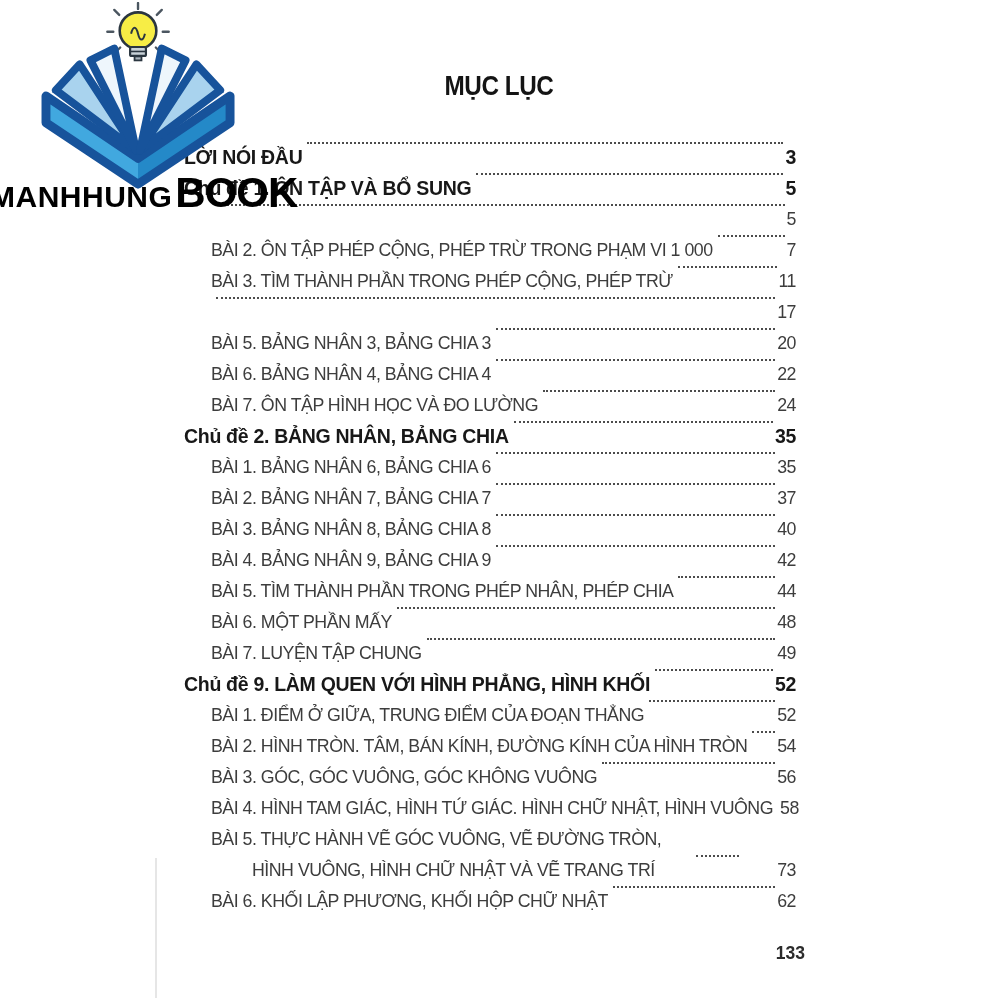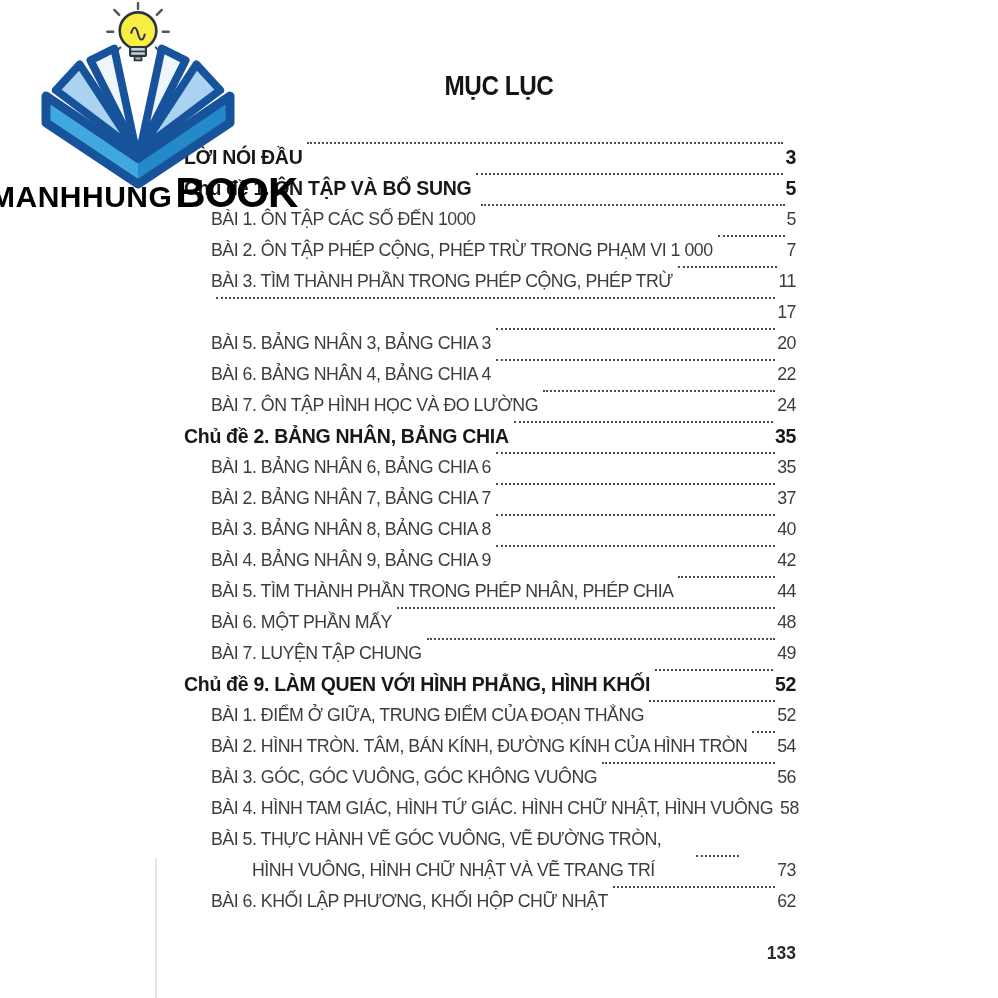--- a/index.html
+++ b/index.html
@@ -21,21 +21,21 @@
   .row .label { flex:0 0 auto; }
   .row .dots  { flex:1 1 0; min-width:0; border-bottom:2.5px dotted #4c4c4c; margin:0 2px 0 5px; }
   .row .pageno{ flex:0 0 auto; }
   .row.chapter   { font-weight:bold; font-size:19.5px; color:#181818; letter-spacing:-0.3px; }
   .row.item      { font-size:17.8px; color:#3d3d3d; padding-left:27px; letter-spacing:-0.5px; }
   .row.item-cont { font-size:17.8px; color:#3d3d3d; padding-left:68px; letter-spacing:-0.5px;gap:36px; }
 
   
   .pagefoot {
     position:absolute; top:943px; left:0; width:796px; text-align:right;
-    font-size:17.5px; font-weight:bold; color:#2c2c2c;
+    font-size:17.5px; font-weight:bold; color:#2c2c2c;padding-left:9px;
   }
 
   
   .crease { position:absolute; left:155px; top:858px; width:2px; height:140px; background:#e6e6e6; }
 
   
   .watermark { position:absolute; top:0; left:0; z-index:5; width:320px; height:240px; pointer-events:none; }
   .logo { position:absolute; left:36px; top:2px; width:208px; height:193px; }
   .brand {
     position:absolute; top:172px; left:-10px; display:flex; align-items:baseline;
@@ -94,21 +94,20 @@
         <span class="label">LỜI NÓI ĐẦU</span>
         <span class="dots"></span>
         <span class="pageno">3</span>
       </div>
       <div class="row chapter">
         <span class="label">Chủ đề 1. ÔN TẬP VÀ BỔ SUNG</span>
         <span class="dots"></span>
         <span class="pageno">5</span>
       </div>
       <div class="row item">
-        <span class="label">BÀI 1. ÔN TẬP CÁC SỐ ĐẾN 1000</span>
         <span class="dots"></span>
         <span class="pageno">5</span>
       </div>
       <div class="row item">
         <span class="label">BÀI 2. ÔN TẬP PHÉP CỘNG, PHÉP TRỪ TRONG PHẠM VI 1 000</span>
         <span class="dots"></span>
         <span class="pageno">7</span>
       </div>
       <div class="row item">
         <span class="label">BÀI 3. TÌM THÀNH PHẦN TRONG PHÉP CỘNG, PHÉP TRỪ</span>

